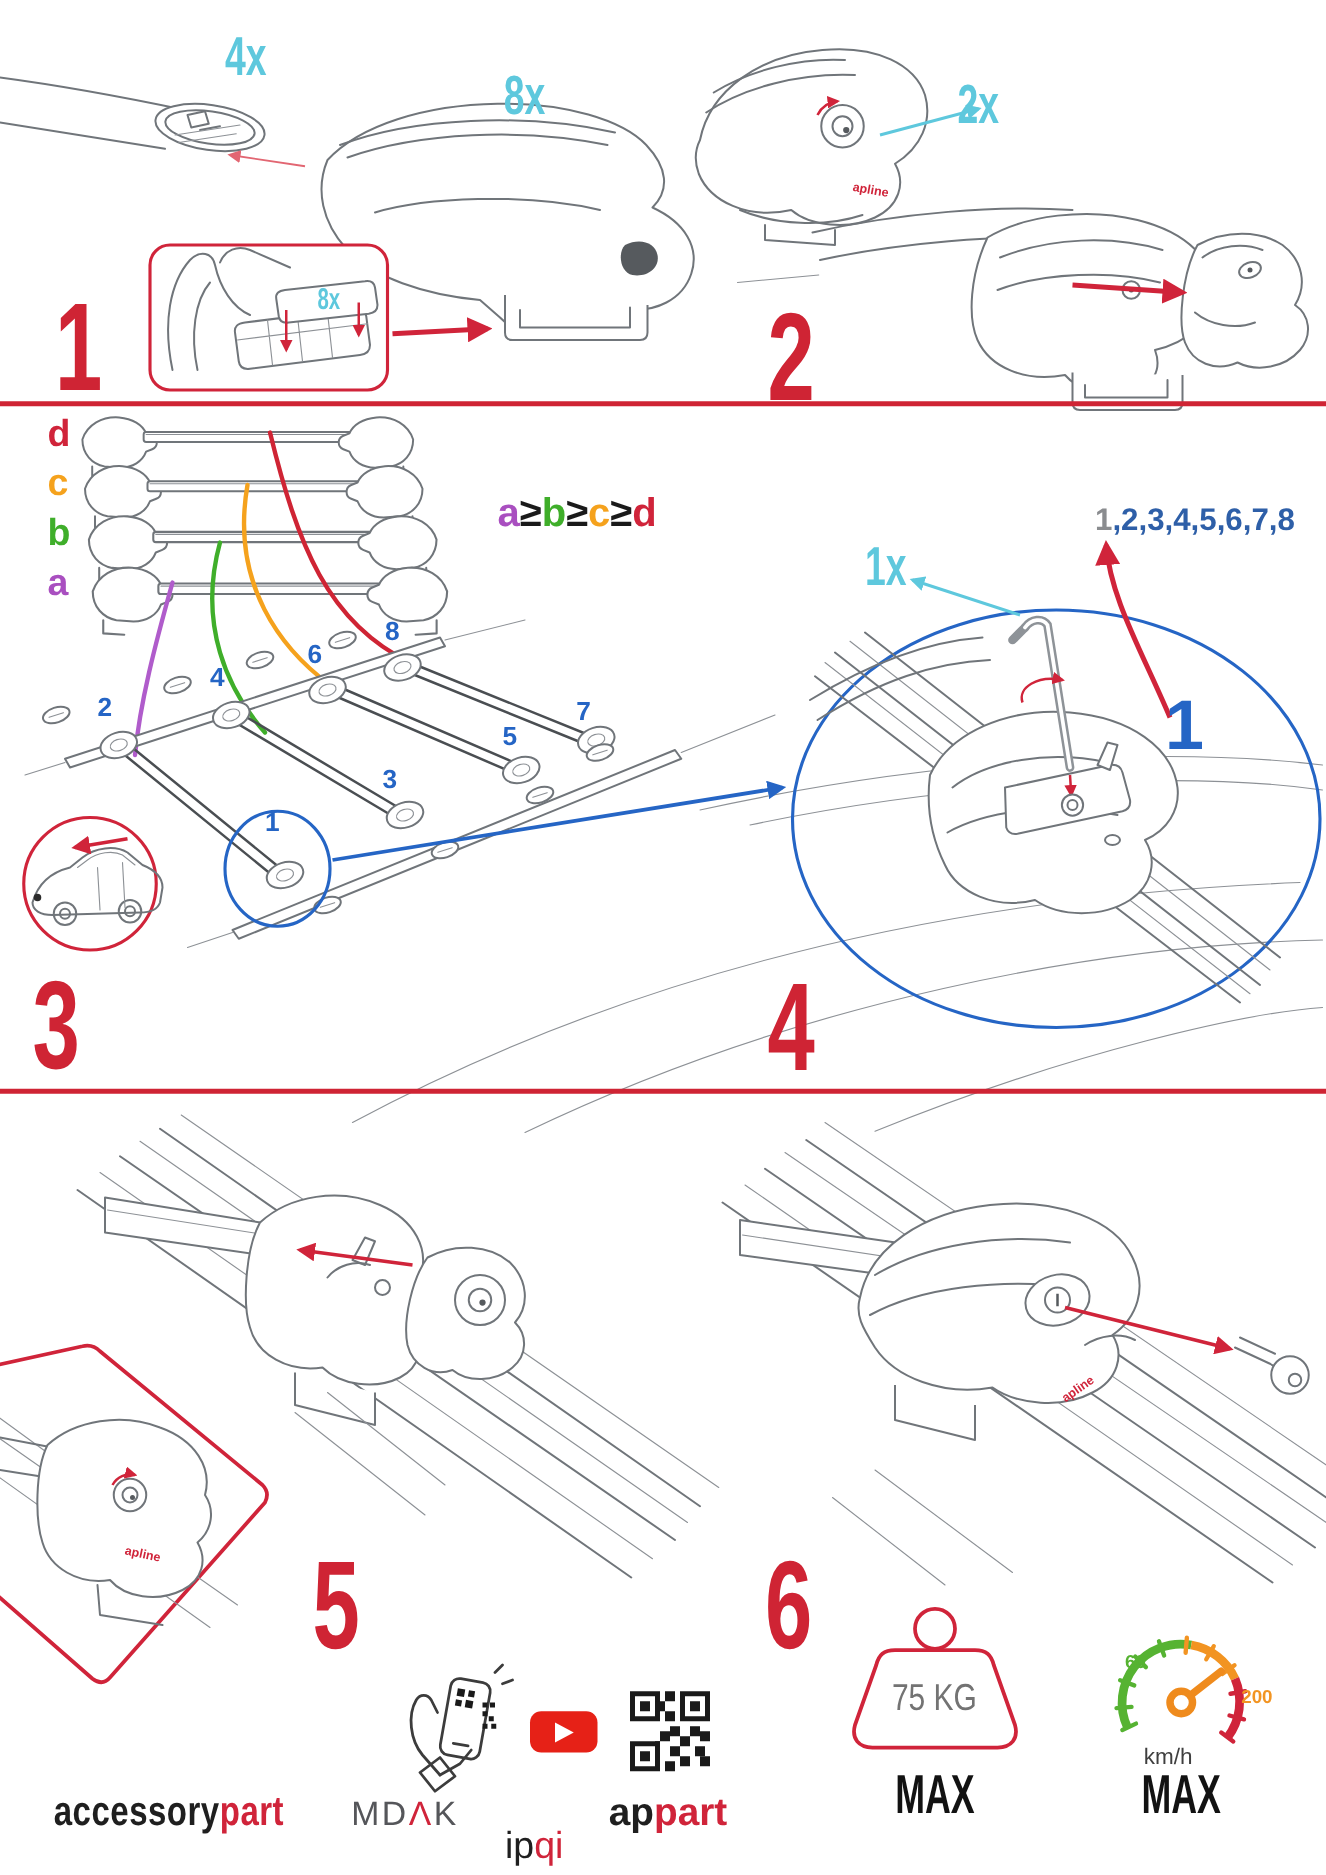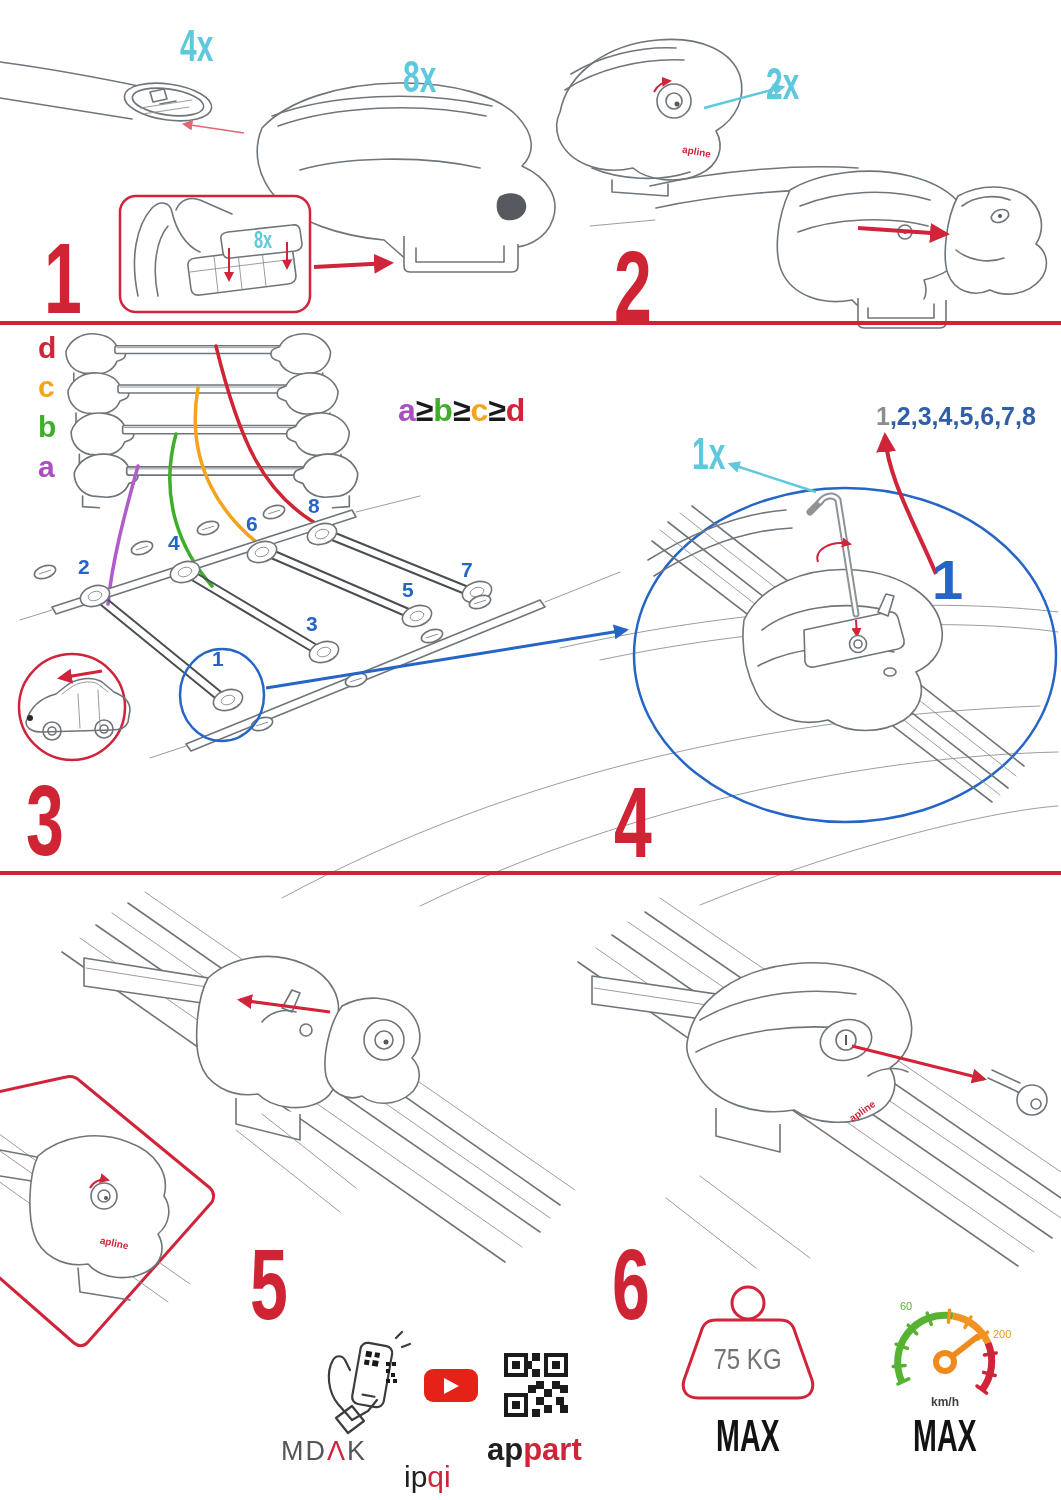--- a/index.html
+++ b/index.html
@@ -23,23 +23,23 @@
   .big1{color:#2565c5;font-weight:700;font-size:56px;}
   .divider{position:absolute;left:0;width:1061px;height:4px;background:#cf2434;}
   .model{color:#3a34b4;font-weight:700;font-size:40px;letter-spacing:1px;}
   .brand{font-size:33px;font-weight:700;color:#1f1f1f;letter-spacing:.5px;}
   .red{color:#d0243a;}
   .mdak{font-size:27px;font-weight:400;color:#55565a;letter-spacing:2px;}
   .ipqi{font-size:30px;color:#1f1f1f;}
   .apline{font-size:31px;font-weight:700;color:#1f1f1f;}
   .kg{color:#737373;font-weight:400;font-size:30px;}
   .maxbox{width:100px;text-align:center;font-weight:700;font-size:44px;color:#121212;}
-  .splabel{font-weight:400;font-size:11px;}
+  .splabel{font-weight:700;font-size:15px;margin-top:21px;}
   .green{color:#56b332}.orange{color:#f29422}
-  .kmhbox{width:60px;text-align:center;color:#3f3f3f;font-size:12px;font-weight:700;}
+  .kmhbox{width:60px;text-align:left;color:#3f3f3f;font-size:18px;font-weight:400;}
   .kgbox{width:96px;text-align:center;}
   
   .ln{fill:none;stroke:#70757a;stroke-width:1.6;stroke-linecap:round;stroke-linejoin:round;}
   .lnt{fill:none;stroke:#8d9196;stroke-width:.9;stroke-linecap:round;}
   .ln2{fill:none;stroke:#3c3c3c;stroke-width:2.2;stroke-linecap:round;stroke-linejoin:round;}
   .shape{fill:#fff;stroke:#70757a;stroke-width:1.6;stroke-linejoin:round;}
   .bar{stroke:#4a4e52;stroke-width:2;fill:none;}
   .curve{fill:none;stroke-width:3.5;stroke-linecap:round;}
   .redln{fill:none;stroke:#d0243a;stroke-width:2.5;}
   .redln3{fill:none;stroke:#d0243a;stroke-width:3;stroke-linejoin:round;}
@@ -410,20 +410,21 @@
   <span class="t bluenum" style="left:402px;top:579px">5</span>
   <span class="t bluenum" style="left:246px;top:513px">6</span>
   <span class="t bluenum" style="left:461px;top:559px">7</span>
   <span class="t bluenum" style="left:308px;top:495px">8</span>
 
   <span class="t seq" style="left:876px;top:404px">
     <span class="seqfirst">1</span><span>,2,3,4,5,6,7,8</span>
   </span>
   <span class="t big1" style="left:932px;top:552px">1</span>
 
+  <span class="t brand" style="left:43px;top:1432px"><span class="cond8"><span>accessory</span><span class="red">part</span></span></span>
   <span class="t mdak" style="left:281px;top:1438px"><span>MD</span><span class="red">Λ</span><span>K</span></span>
   <span class="t ipqi" style="left:404px;top:1462px"><span>ip</span><span class="red">qi</span></span>
   <span class="t apline" style="left:487px;top:1434px"><span>ap</span><span class="red">part</span></span>
 
   <span class="t kg kgbox" style="left:700px;top:1344px"><span class="condc" style="transform:scaleX(.8)">75 KG</span></span>
   <span class="t maxbox" style="left:698px;top:1414px"><span class="condc">MAX</span></span>
   <span class="t splabel green" style="left:900px;top:1301px">60</span>
   <span class="t splabel orange" style="left:993px;top:1329px">200</span>
   <span class="t kmhbox" style="left:915px;top:1396px">km/h</span>
   <span class="t maxbox" style="left:895px;top:1414px"><span class="condc">MAX</span></span>

